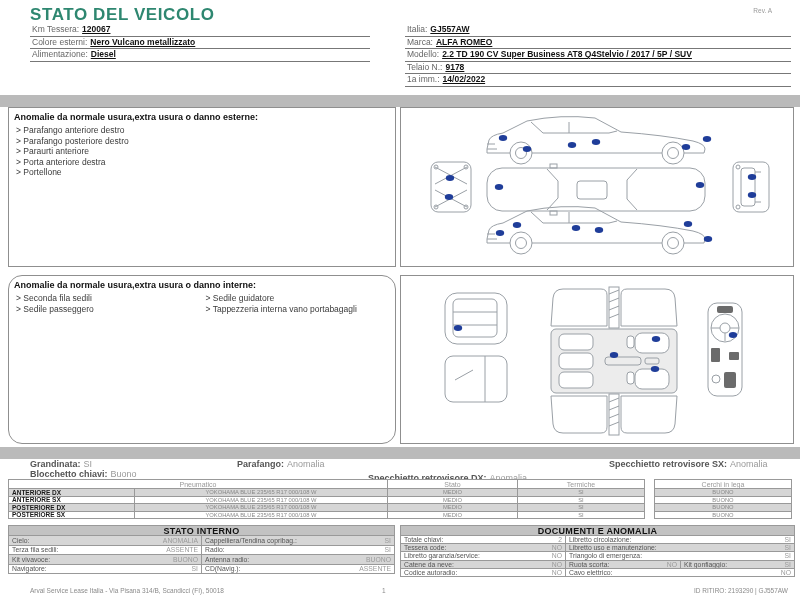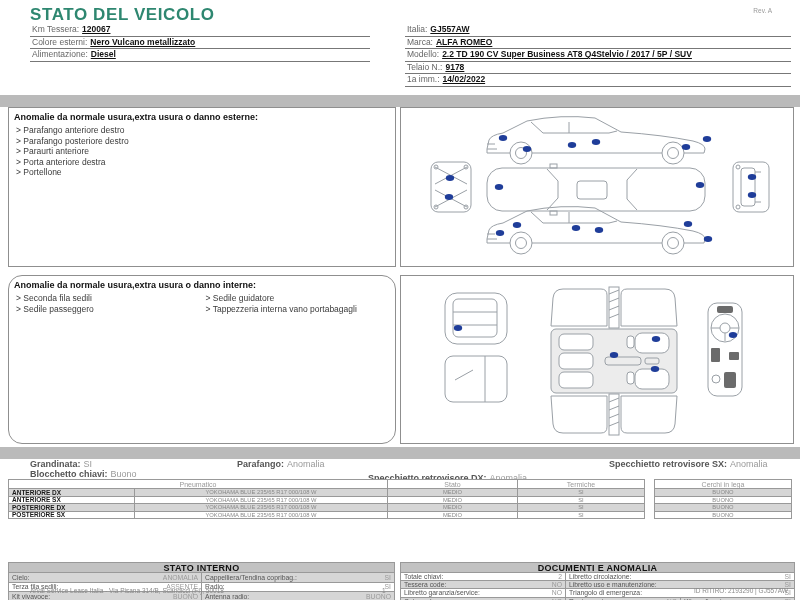--- a/index.html
+++ b/index.html
@@ -55,21 +55,21 @@
   .c-spec{width:254px;}
   .c-stato{width:131px;}
   .c-term{width:128px;}
   .c-cerchi{width:138px;margin-left:9px !important;}
   .stripe .tcell{background:#d6d6d6;}
   
   .kv-table{position:absolute;top:525px;}
   #stato-interno{left:8px;width:387px;}
   #documenti{left:400px;width:395px;}
   .kv-head{background:#c2c2c2;border:1px solid #999;box-sizing:border-box;font-weight:bold;font-size:9px;
-           text-align:center;height:11px;line-height:10px;color:#111;letter-spacing:.3px;margin-top:37px;}
+           text-align:center;height:11px;line-height:10px;color:#111;letter-spacing:.3px;}
   .kv-row{display:flex;}
   .kv-head + .kv-row,.kv-row + .kv-row{margin-top:-1px;}
   #stato-interno .kv-row{height:10.5px;}
   #documenti .kv-row{height:9.2px;}
   .kv-cell{border:1px solid #999;box-sizing:border-box;display:flex;align-items:center;
            padding:0 3px;overflow:hidden;background:#fff;white-space:nowrap;}
   .kv-cell + .kv-cell{margin-left:-1px;}
   .kv-label{font-size:6.8px;color:#555;}
   .kv-val{font-size:6.8px;color:#9a9a9a;margin-left:auto;padding-left:4px;}
   .kvstripe .kv-cell{background:#d6d6d6;}

